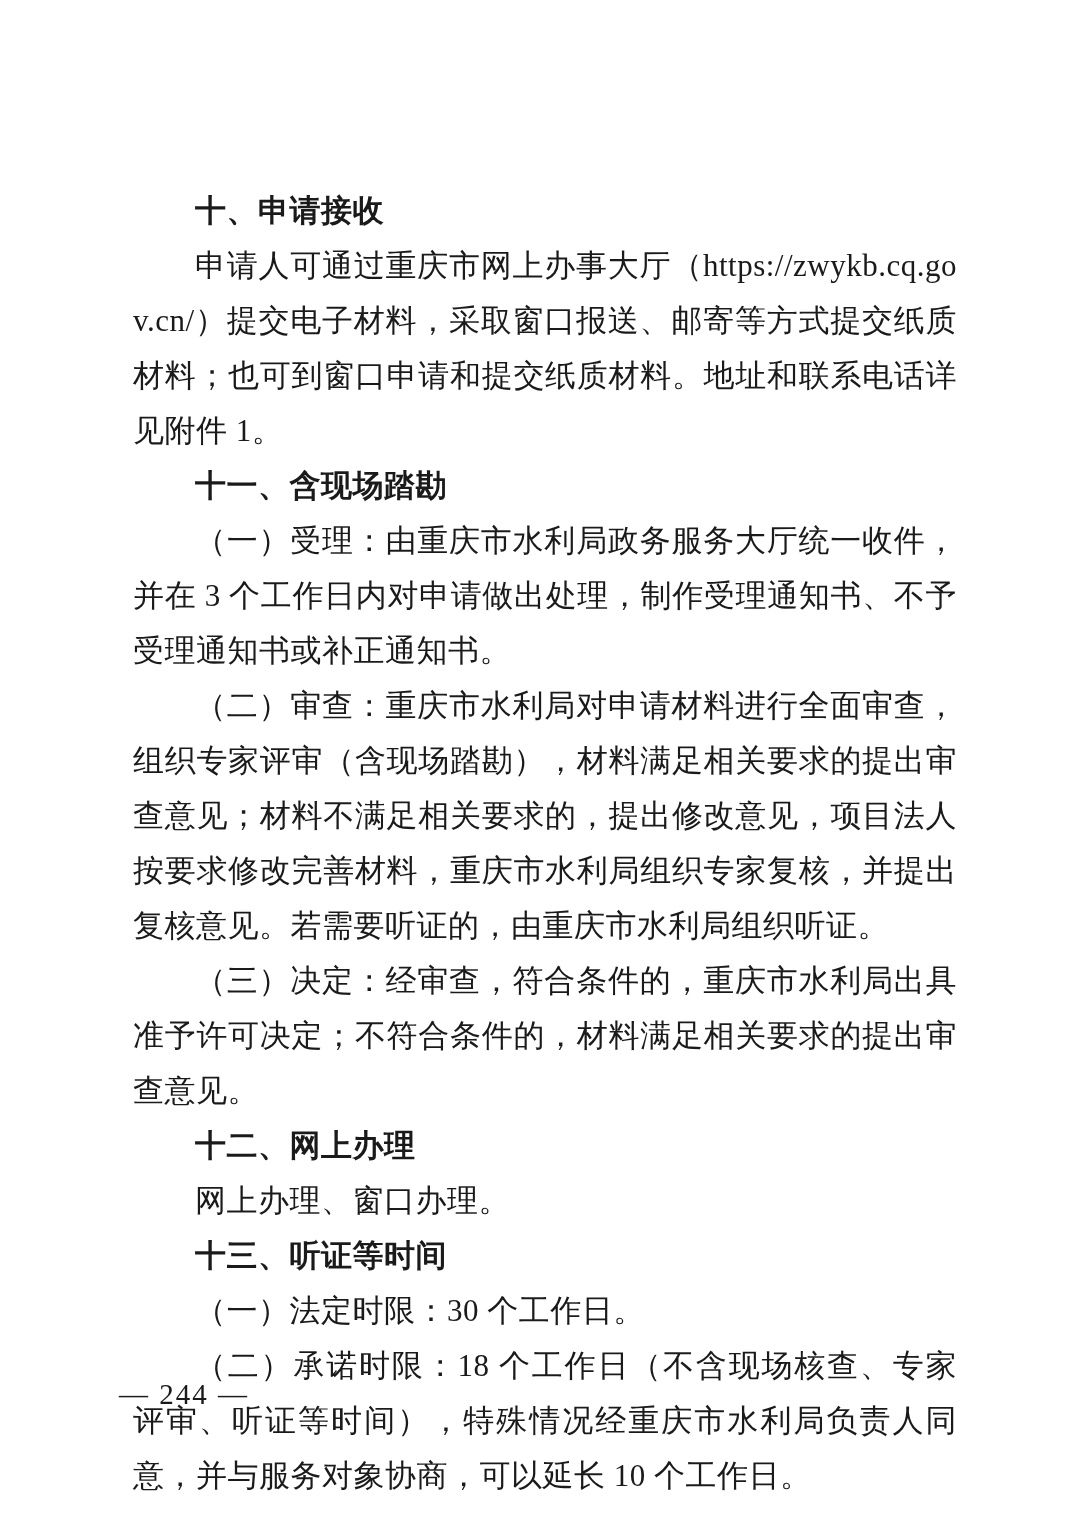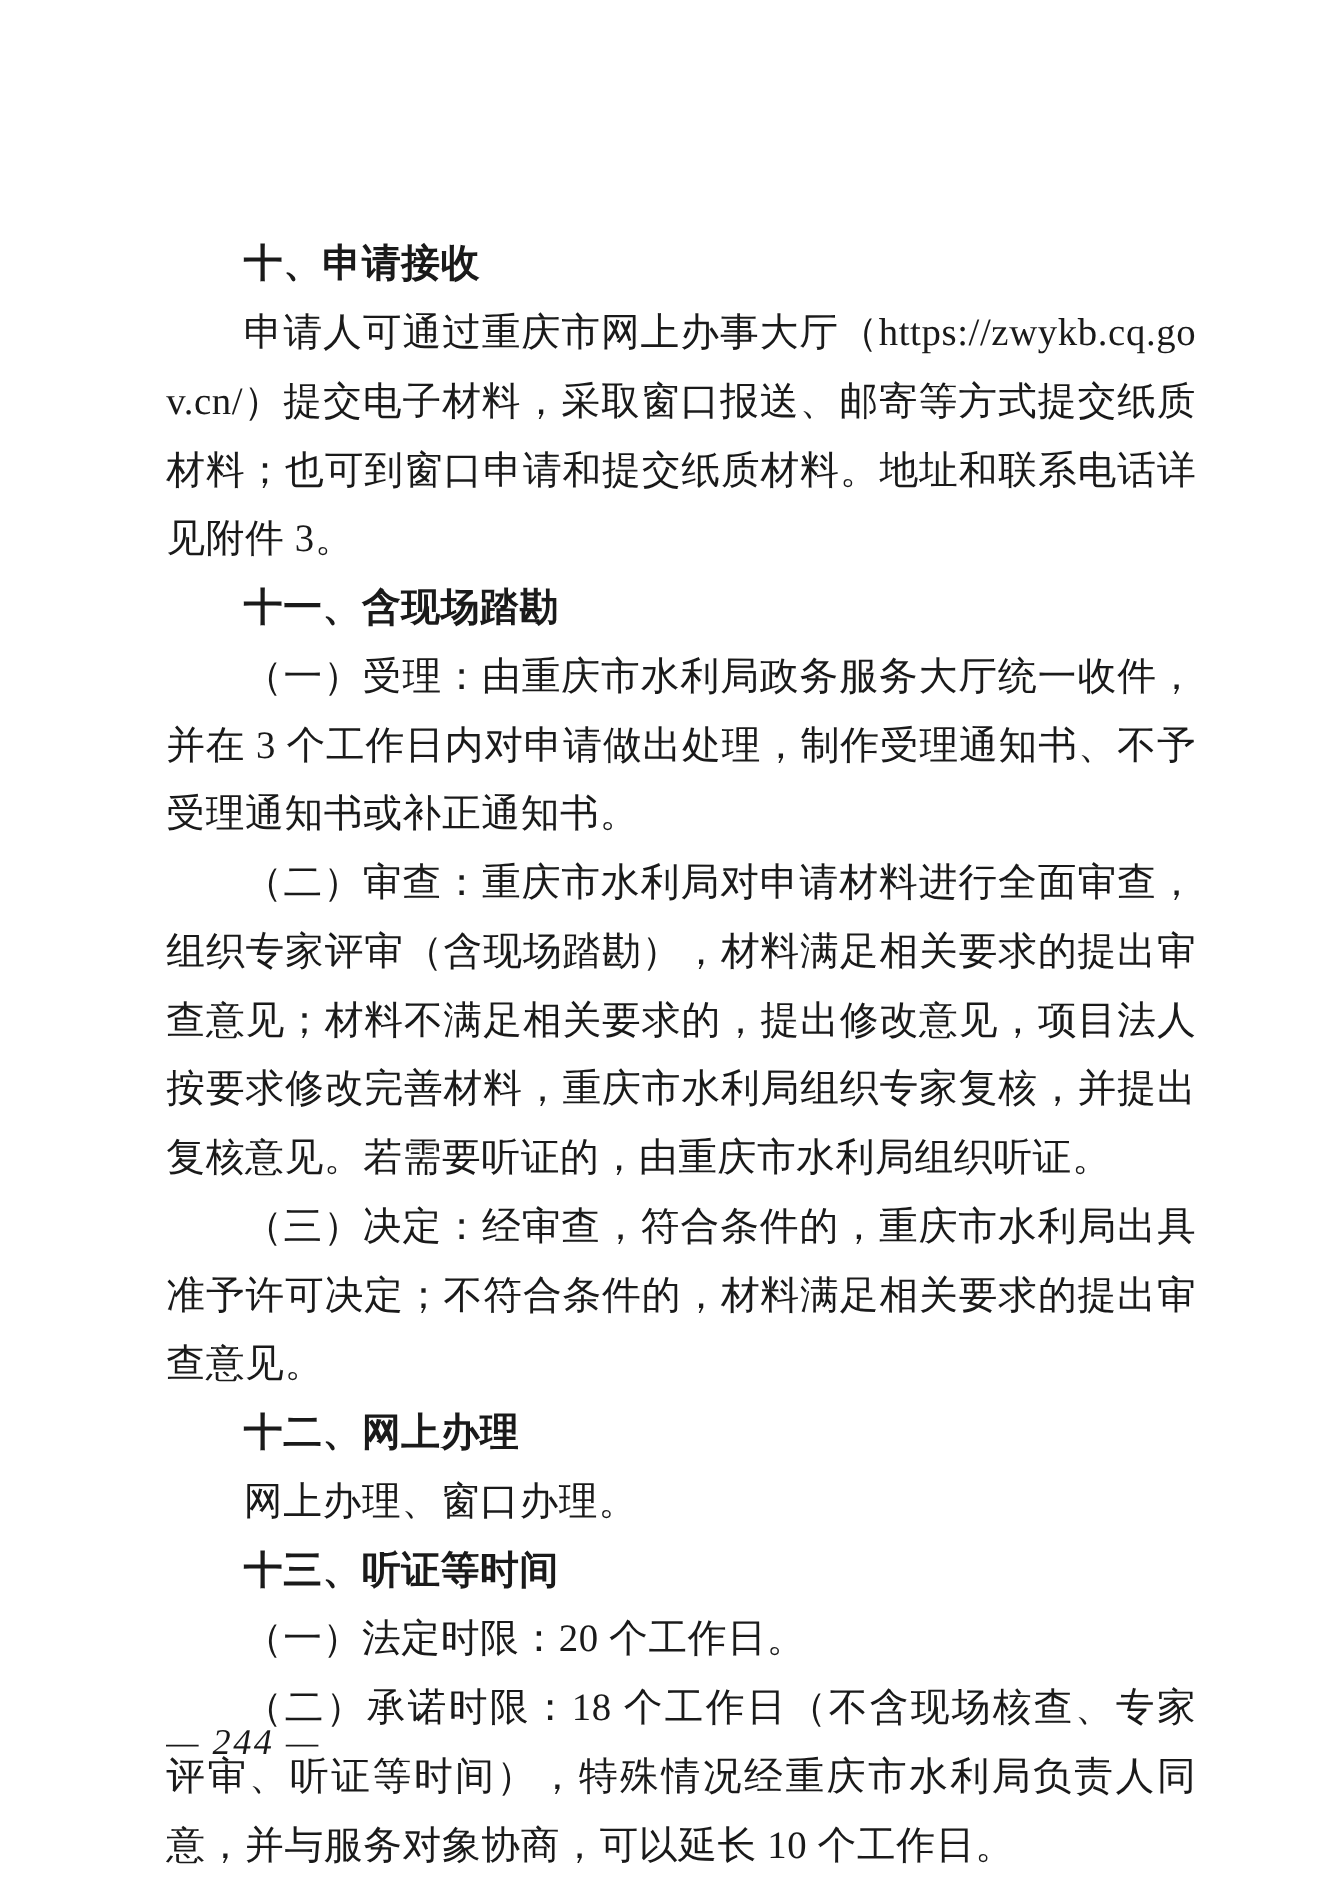--- a/index.html
+++ b/index.html
@@ -38,39 +38,38 @@
     font-family: "Liberation Sans", "DejaVu Sans", sans-serif;
     font-weight: 700;
     font-size: 31px;
     line-height: 55px;
     text-indent: 2em;
     letter-spacing: 0.5px;
   }
   .footer {
     position: absolute;
     top: 1374px;
-    left: 133px;
+    left: 119px;
     font-family: "Liberation Serif", "DejaVu Serif", serif;
     font-size: 29px;
     line-height: 40px;
     letter-spacing: 2px;
-    font-style: italic;
   }
 </style>
 </head>
 <body>
 
 <div class="page">
   <div class="content">
     <h2 class="heading">十、申请接收</h2>
-    <p class="para">申请人可通过重庆市网上办事大厅（https://zwykb.cq.gov.cn/）提交电子材料，采取窗口报送、邮寄等方式提交纸质材料；也可到窗口申请和提交纸质材料。地址和联系电话详见附件 3。</p>
+    <p class="para">申请人可通过重庆市网上办事大厅（https://zwykb.cq.gov.cn/）提交电子材料，采取窗口报送、邮寄等方式提交纸质材料；也可到窗口申请和提交纸质材料。地址和联系电话详见附件 1。</p>
     <h2 class="heading">十一、含现场踏勘</h2>
     <p class="para">（一）受理：由重庆市水利局政务服务大厅统一收件，并在 3 个工作日内对申请做出处理，制作受理通知书、不予受理通知书或补正通知书。</p>
     <p class="para">（二）审查：重庆市水利局对申请材料进行全面审查，组织专家评审（含现场踏勘），材料满足相关要求的提出审查意见；材料不满足相关要求的，提出修改意见，项目法人按要求修改完善材料，重庆市水利局组织专家复核，并提出复核意见。若需要听证的，由重庆市水利局组织听证。</p>
     <p class="para">（三）决定：经审查，符合条件的，重庆市水利局出具准予许可决定；不符合条件的，材料满足相关要求的提出审查意见。</p>
     <h2 class="heading">十二、网上办理</h2>
     <p class="para">网上办理、窗口办理。</p>
     <h2 class="heading">十三、听证等时间</h2>
-    <p class="para">（一）法定时限：20 个工作日。</p>
+    <p class="para">（一）法定时限：30 个工作日。</p>
     <p class="para">（二）承诺时限：18 个工作日（不含现场核查、专家评审、听证等时间），特殊情况经重庆市水利局负责人同意，并与服务对象协商，可以延长 10 个工作日。</p>
   </div>
   <div class="footer">— 244 —</div>
 </div>
 
 </body></html>

